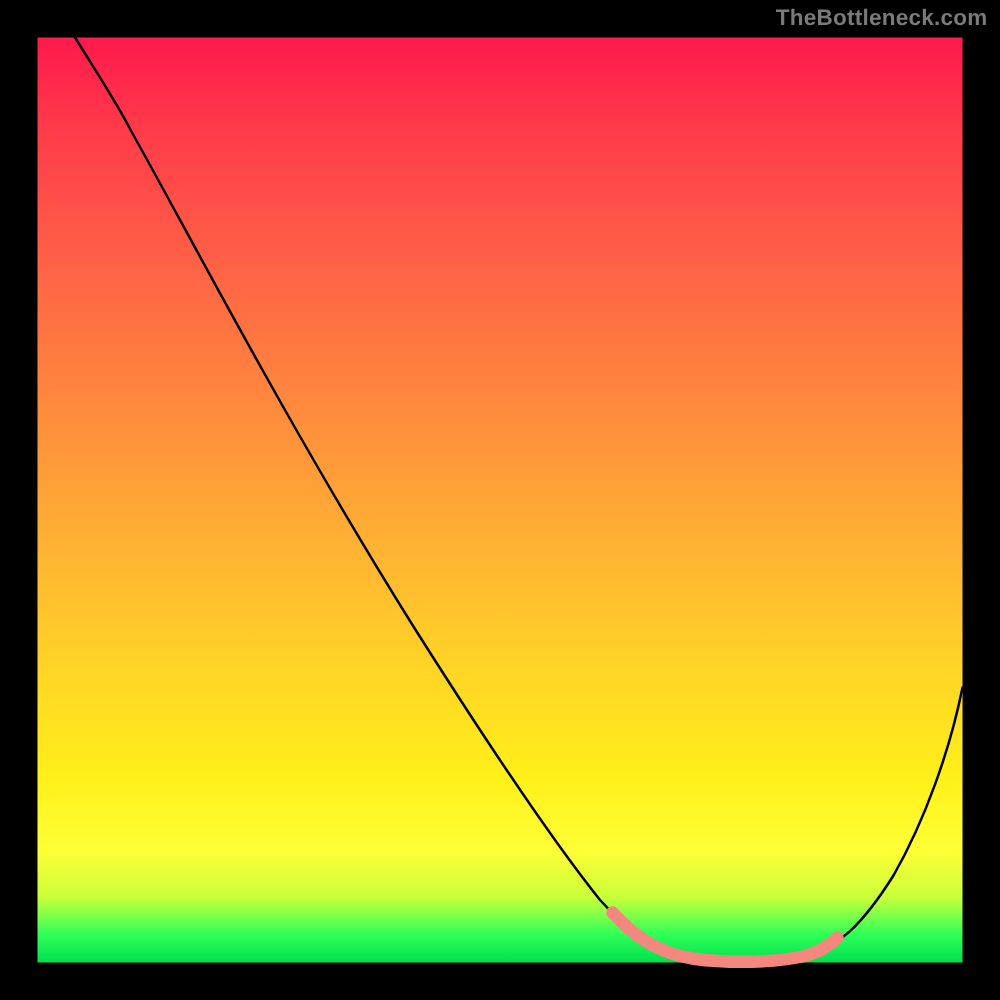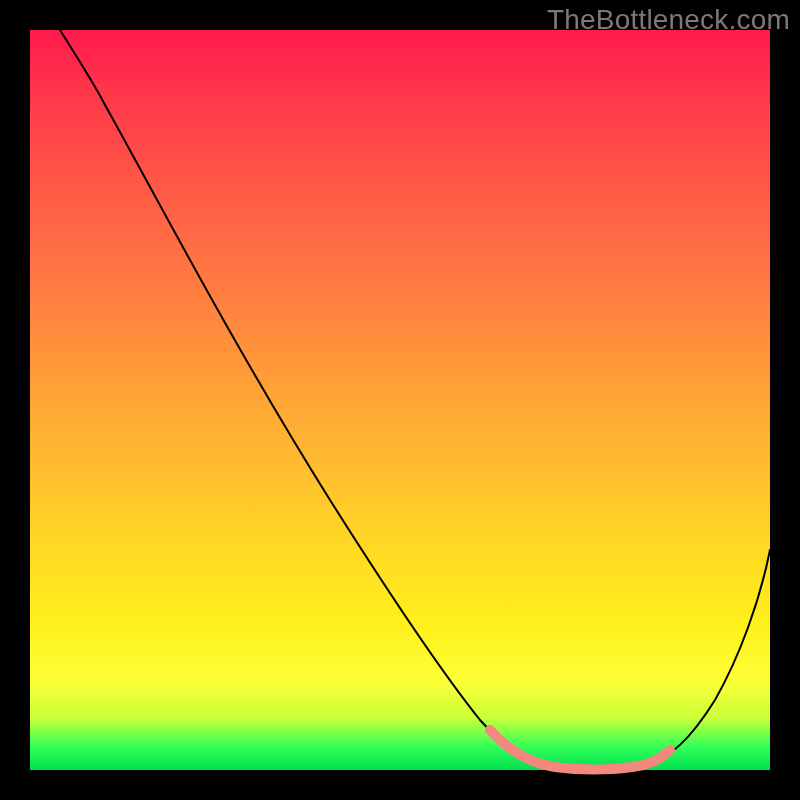--- a/index.html
+++ b/index.html
@@ -39,22 +39,22 @@
       #c9ff3a 93%,
       #2fff59 97%,
       #00e04e 100%
     );
   }
   .watermark {
     position: absolute;
     top: 4px;
     right: 10px;
     color: #7a7a7a;
-    font-size: 28px;
-    font-weight: 400;
+    font-size: 18px;
+    font-weight: 700;
     letter-spacing: 0.2px;
     user-select: none;
   }
   svg.curve {
     position: absolute;
     top: 0;
     left: 0;
     width: 740px;
     height: 740px;
     overflow: visible;

